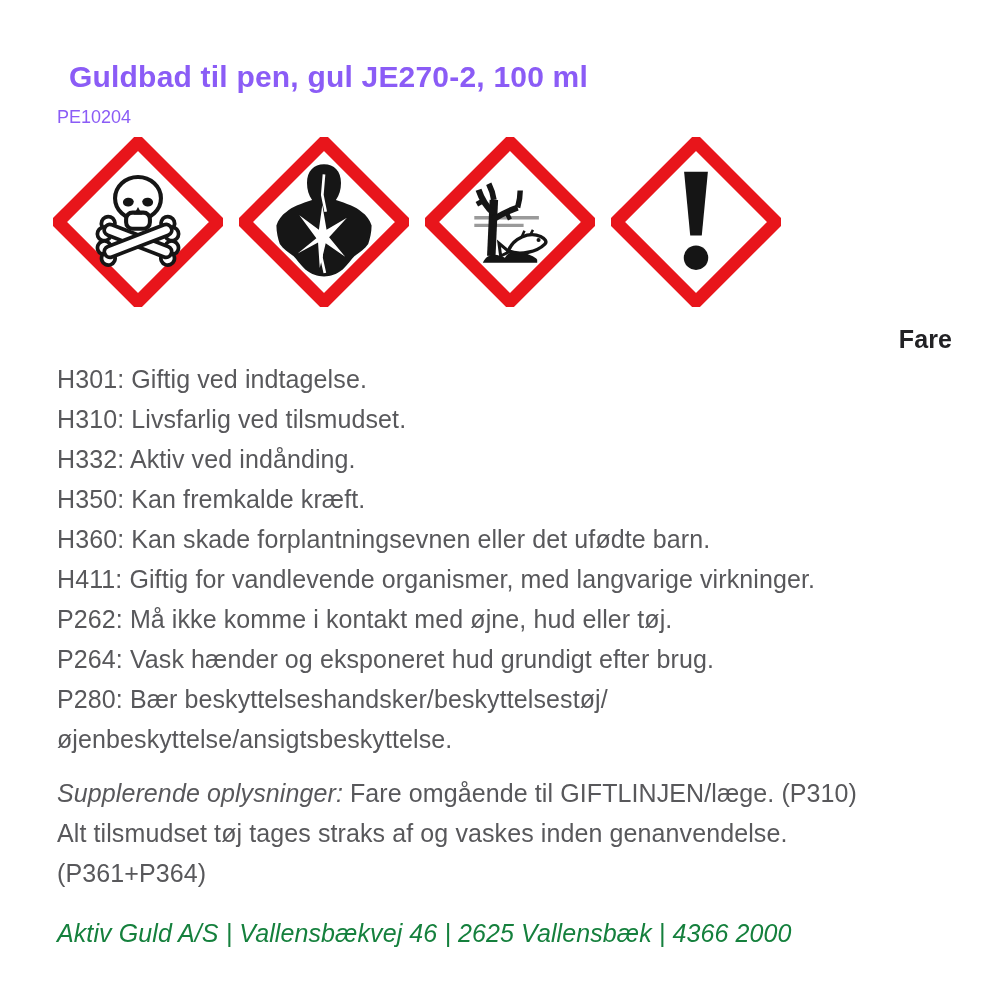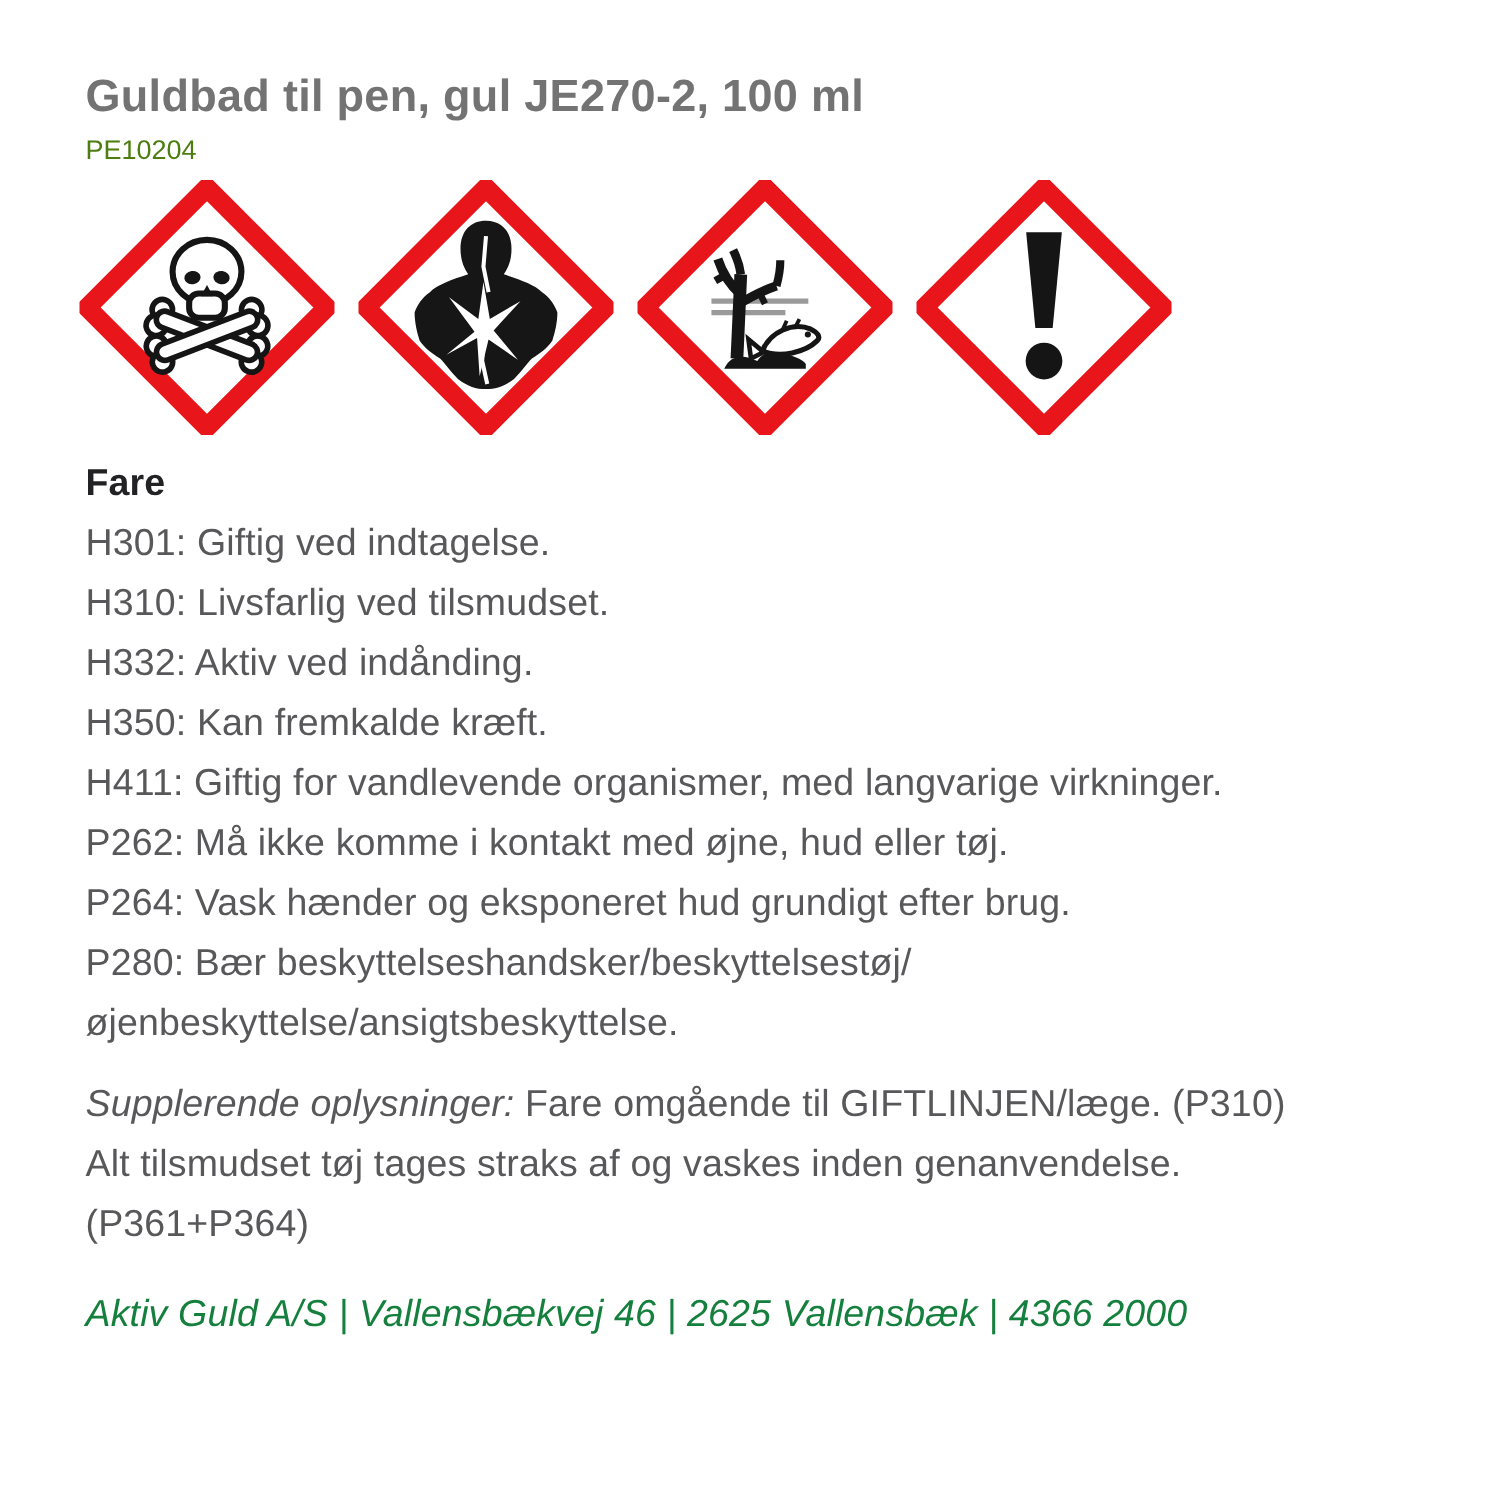--- a/index.html
+++ b/index.html
@@ -7,49 +7,49 @@
   body {
     width: 1000px; height: 1000px;
     background: #ffffff;
     font-family: "Liberation Sans", "DejaVu Sans", sans-serif;
     color: #58585b;
     overflow: hidden;
   }
   .page { padding: 48px 48px 0 57px; }
 
   .title {
-    margin: 0;
+    margin: 12px;
     font-size: 30px;
     font-weight: 700;
-    color: #737373;
+    color: #8b5cf6;
     letter-spacing: 0.2px;
     line-height: 1.15;
   }
   .sku {
     margin-top: 7px;
     font-size: 18px;
-    color: #4d7c0f;
+    color: #8b5cf6;
     line-height: 1.15;
   }
 
   .pictos {
     display: flex;
     gap: 16px;
     margin: 10px 0 0 -4px;
   }
   .picto { width: 170px; height: 170px; }
   .picto svg { width: 170px; height: 170px; display: block; }
 
   .statements {
     margin-top: 12px;
     font-size: 25px;
     line-height: 40px;
     letter-spacing: 0.1px;
   }
-  .signal { font-weight: 700; color: #222225; }
+  .signal { font-weight: 700; color: #222225; text-align: right; }
 
   .supp {
     margin-top: 14px;
     font-size: 25px;
     line-height: 40px;
     letter-spacing: 0.1px;
   }
   .supp .lbl { font-style: italic; text-align: right; }
   .supp .rest { margin-left: 7px; }
 
@@ -144,20 +144,21 @@
     </div>
 
   </div>
 
   <div class="statements">
     <div class="signal">Fare</div>
     <div>H301: Giftig ved indtagelse.</div>
     <div>H310: Livsfarlig ved tilsmudset.</div>
     <div>H332: Aktiv ved indånding.</div>
     <div>H350: Kan fremkalde kræft.</div>
+    <div>H360: Kan skade forplantningsevnen eller det ufødte barn.</div>
     <div>H411: Giftig for vandlevende organismer, med langvarige virkninger.</div>
     <div>P262: Må ikke komme i kontakt med øjne, hud eller tøj.</div>
     <div>P264: Vask hænder og eksponeret hud grundigt efter brug.</div>
     <div>P280: Bær beskyttelseshandsker/beskyttelsestøj/</div>
     <div>øjenbeskyttelse/ansigtsbeskyttelse.</div>
   </div>
 
   <div class="supp">
     <div>
       <span class="lbl">Supplerende oplysninger:</span><span class="rest">Fare omgående til GIFTLINJEN/læge. (P310)</span>

